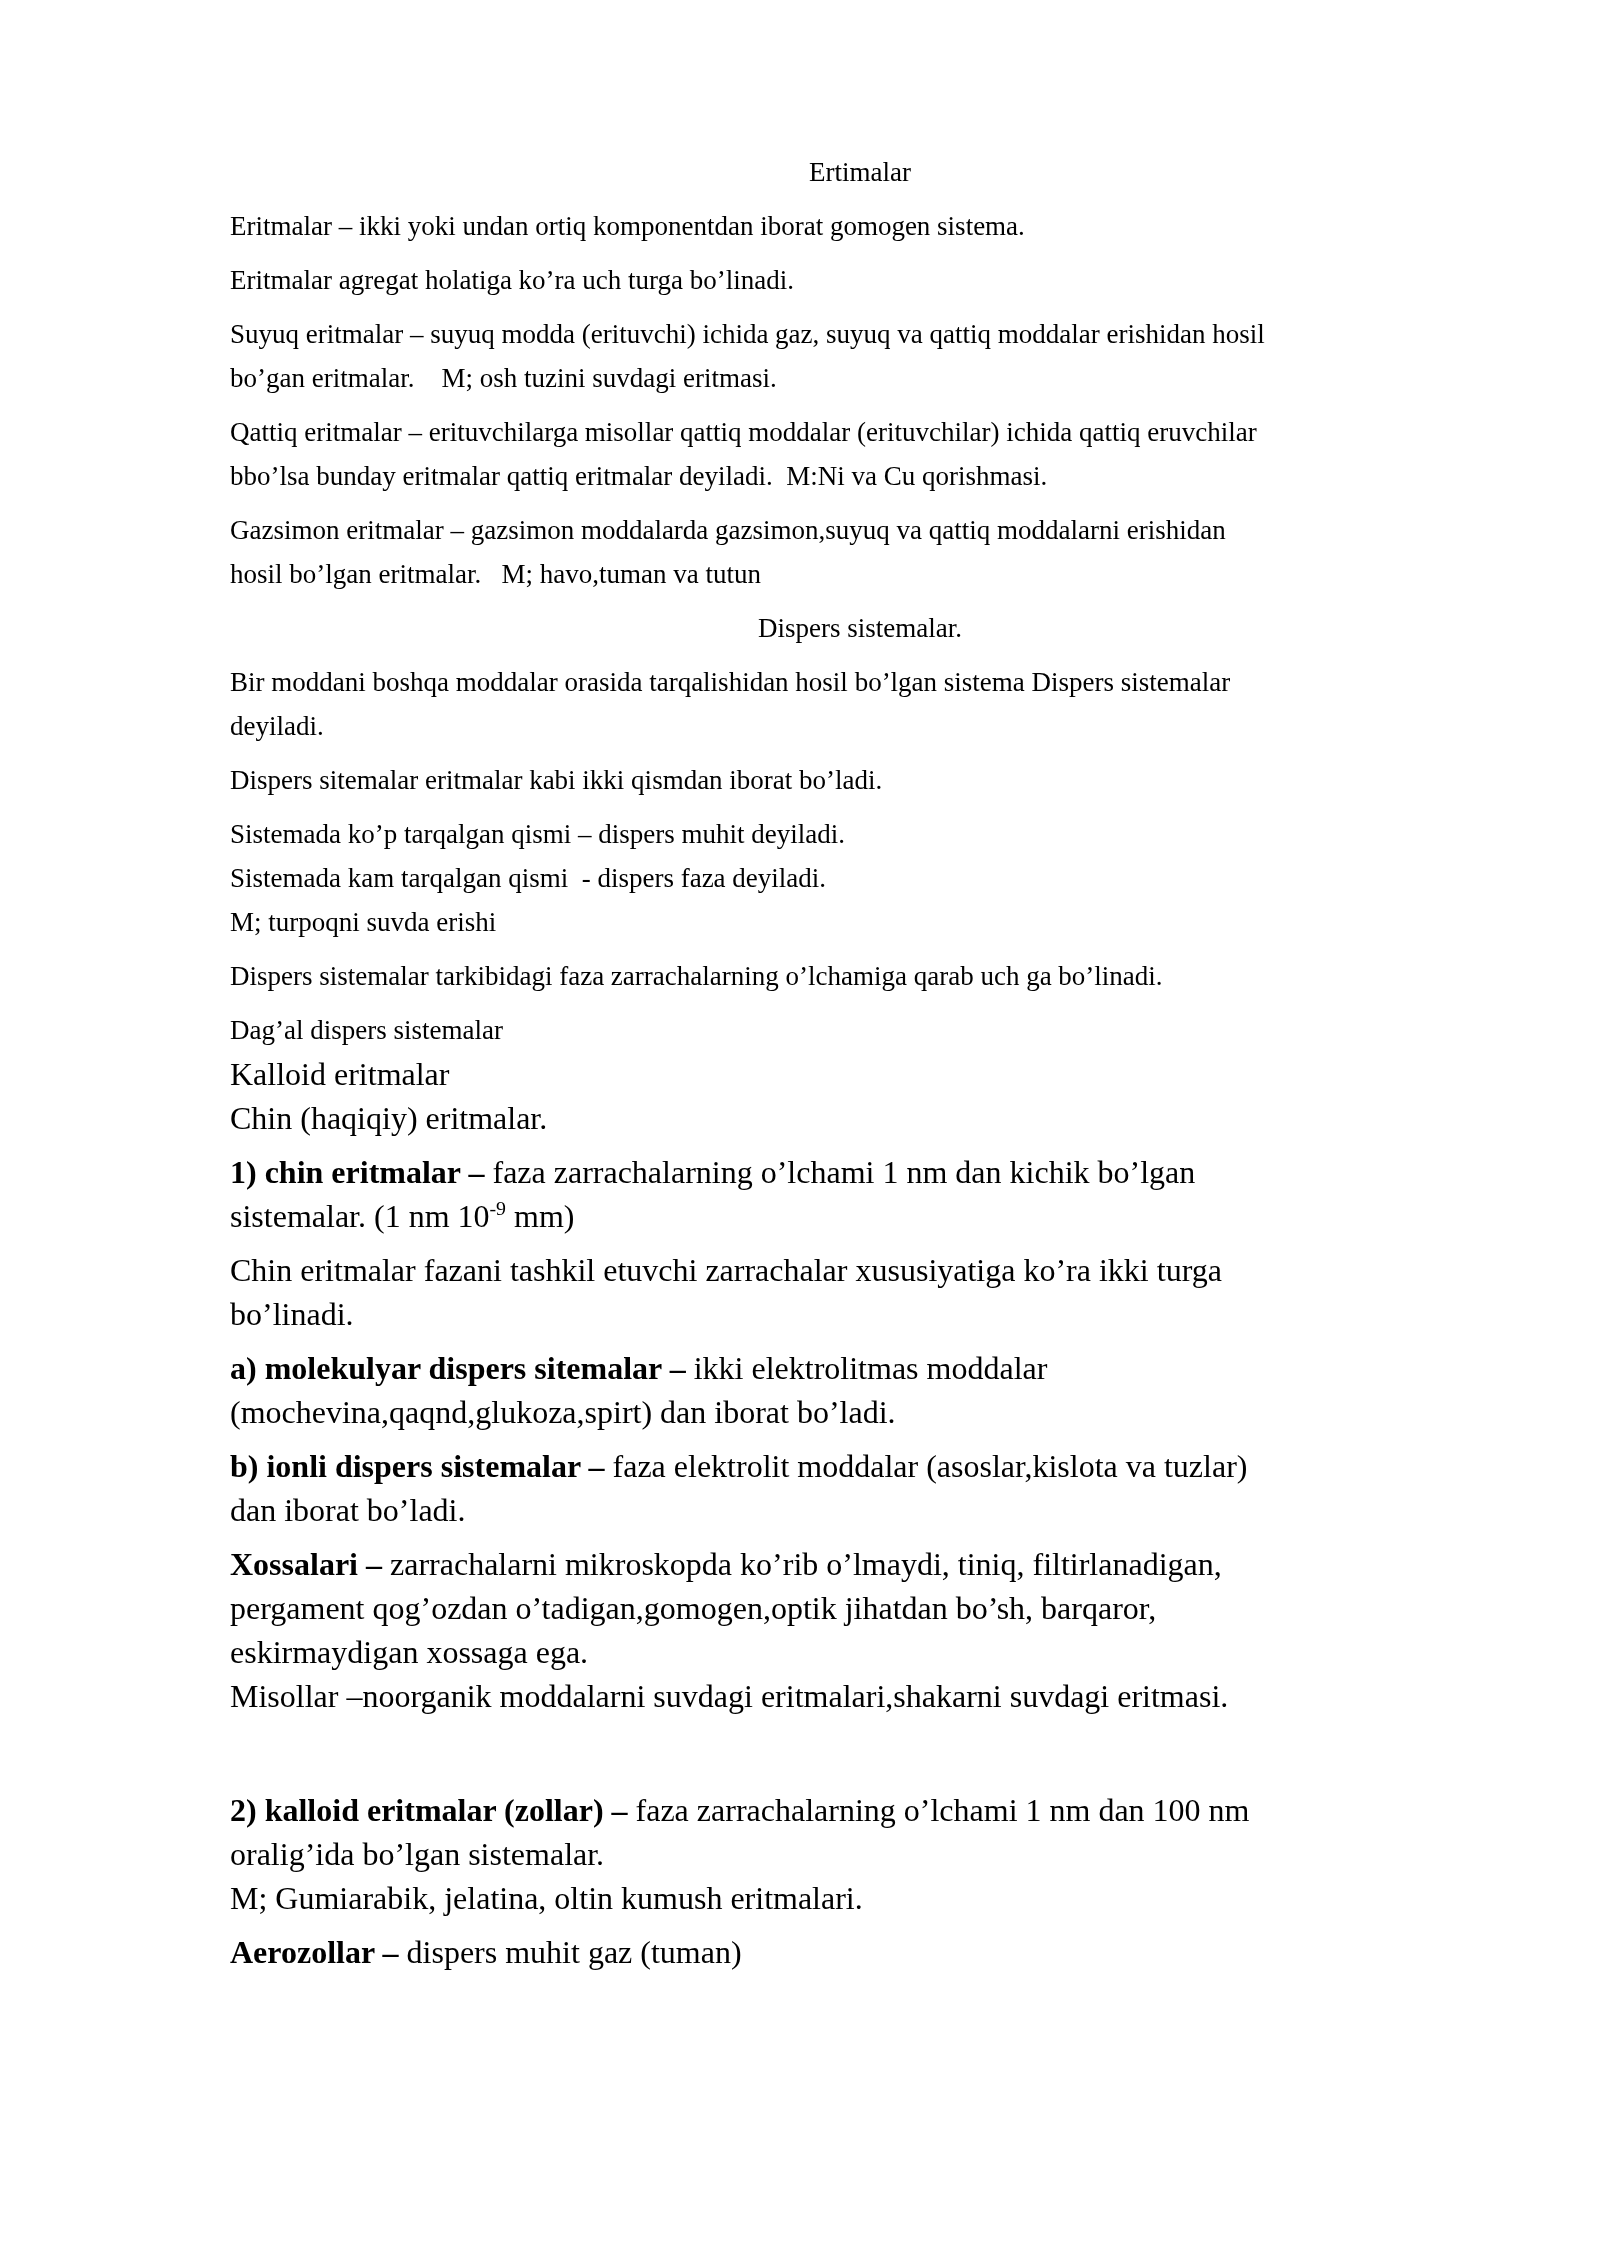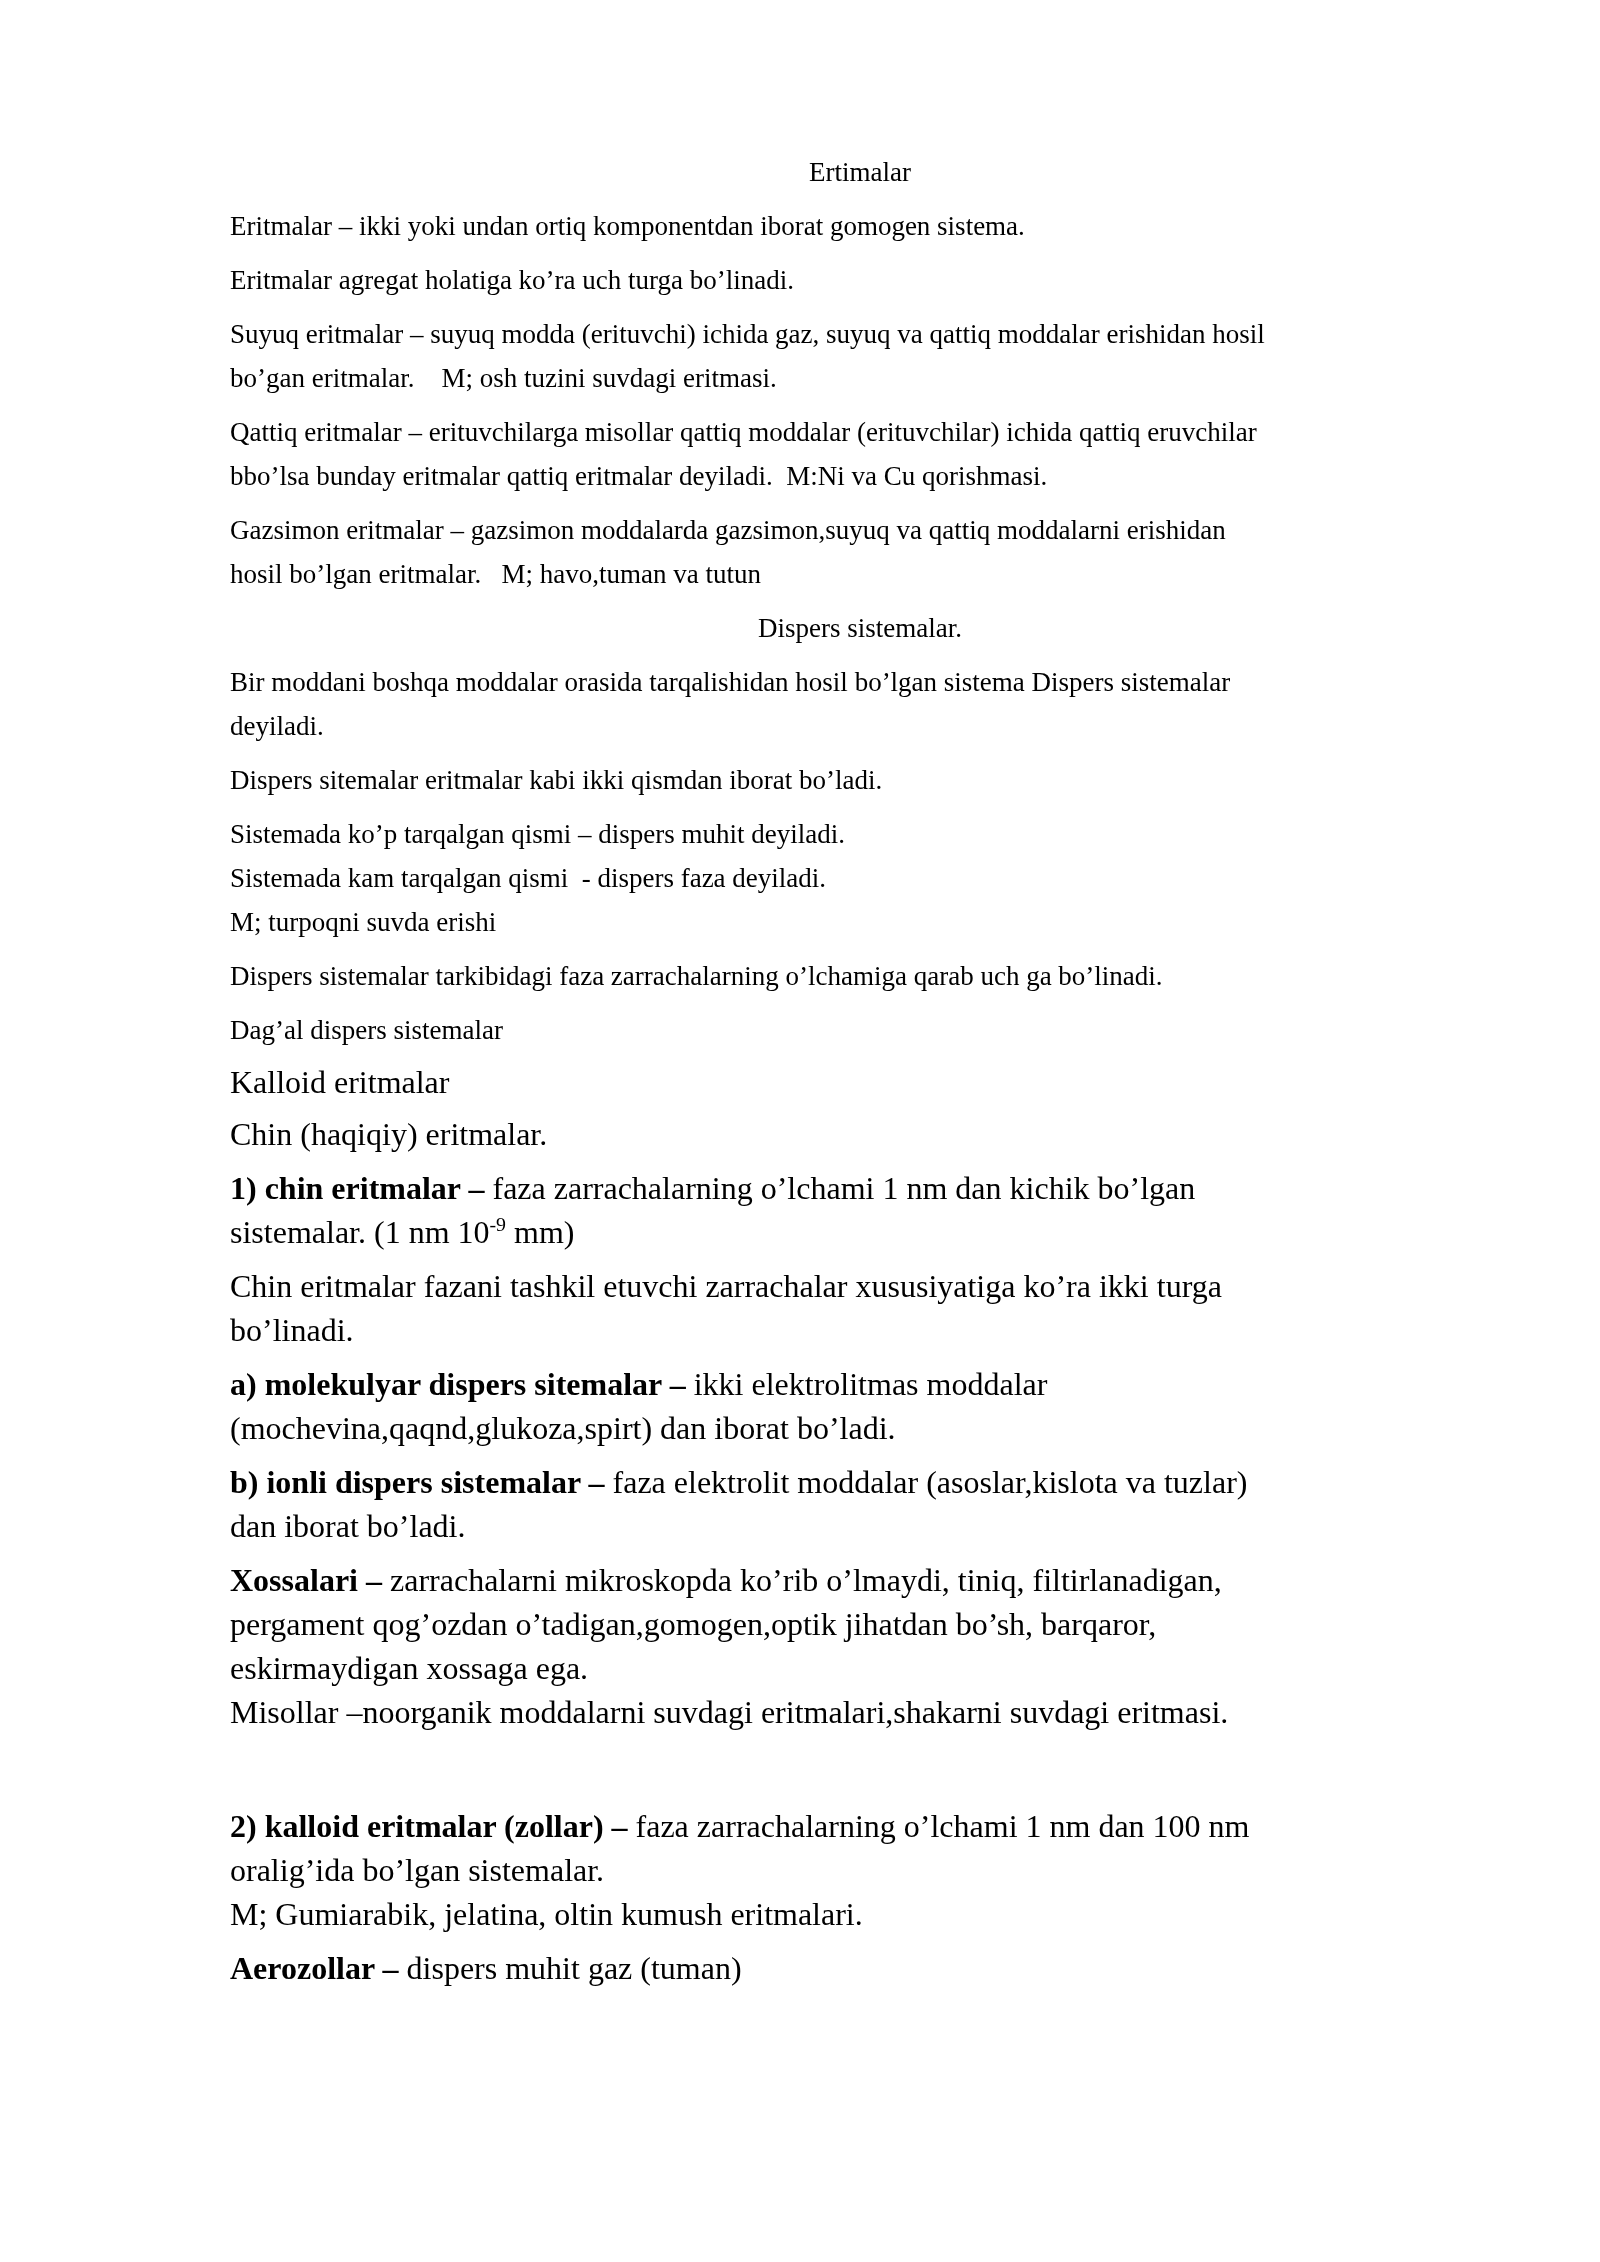--- a/index.html
+++ b/index.html
@@ -14,21 +14,21 @@
     padding: 150px 110px 40px 230px;
     background: #ffffff;
     color: #000000;
     font-family: "Liberation Serif", "DejaVu Serif", serif;
   }
   .blk {
     margin: 10px 0 0 0;
     white-space: pre-wrap;
   }
   .blk.first { margin-top: 0; }
-  .blk.tight { margin-top: 8px; }
+  .blk.tight { margin-top: 0; }
   .blk.spacer { height: 60px; margin: 0; }
   .md { font-size: 27px; line-height: 44px; }
   .lg { font-size: 32px; line-height: 44px; }
   .center { text-align: center; }
   .b { font-weight: bold; }
   .sup {
     font-size: 0.62em;
     vertical-align: super;
     line-height: 0;
   }

